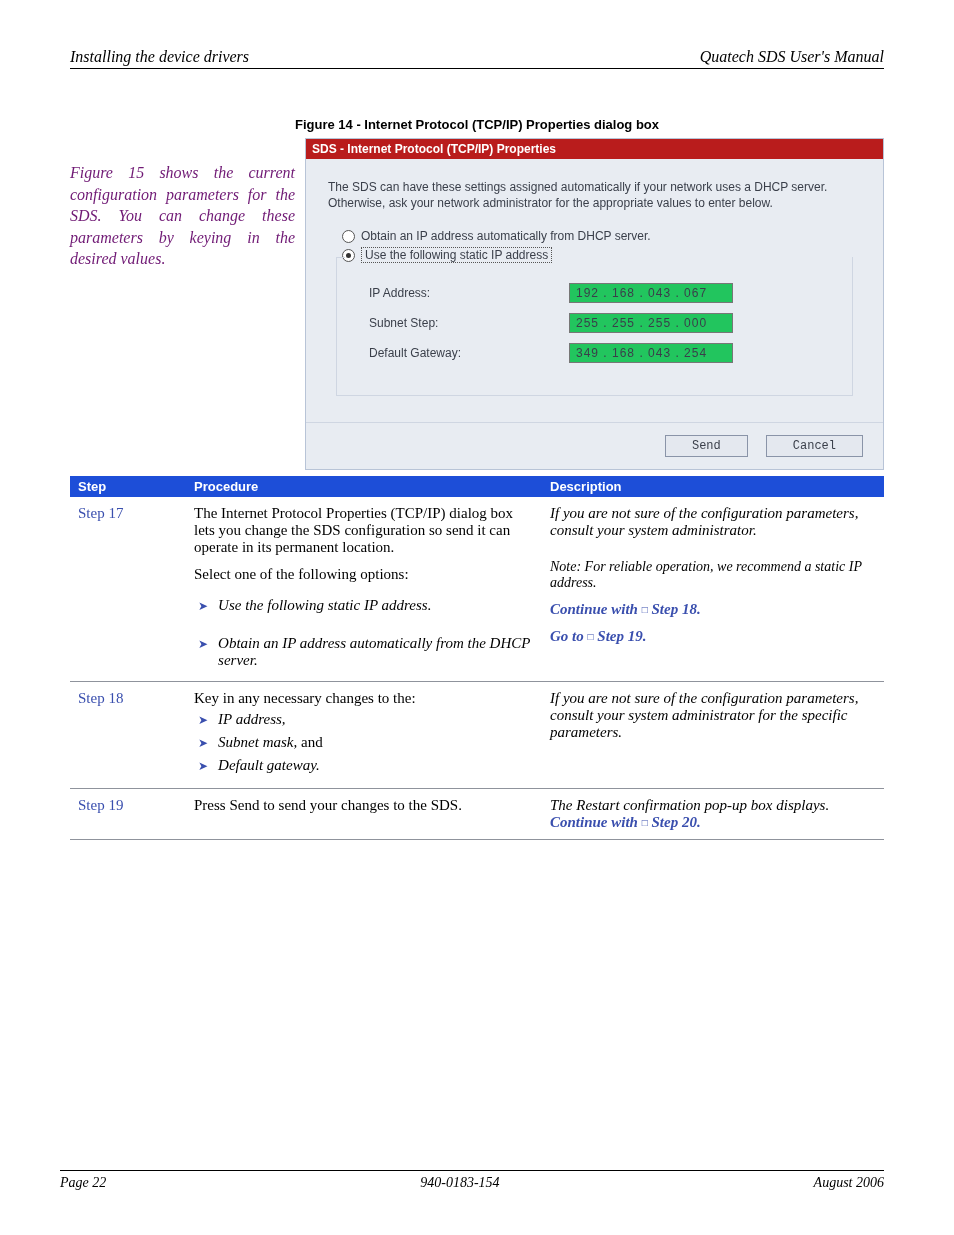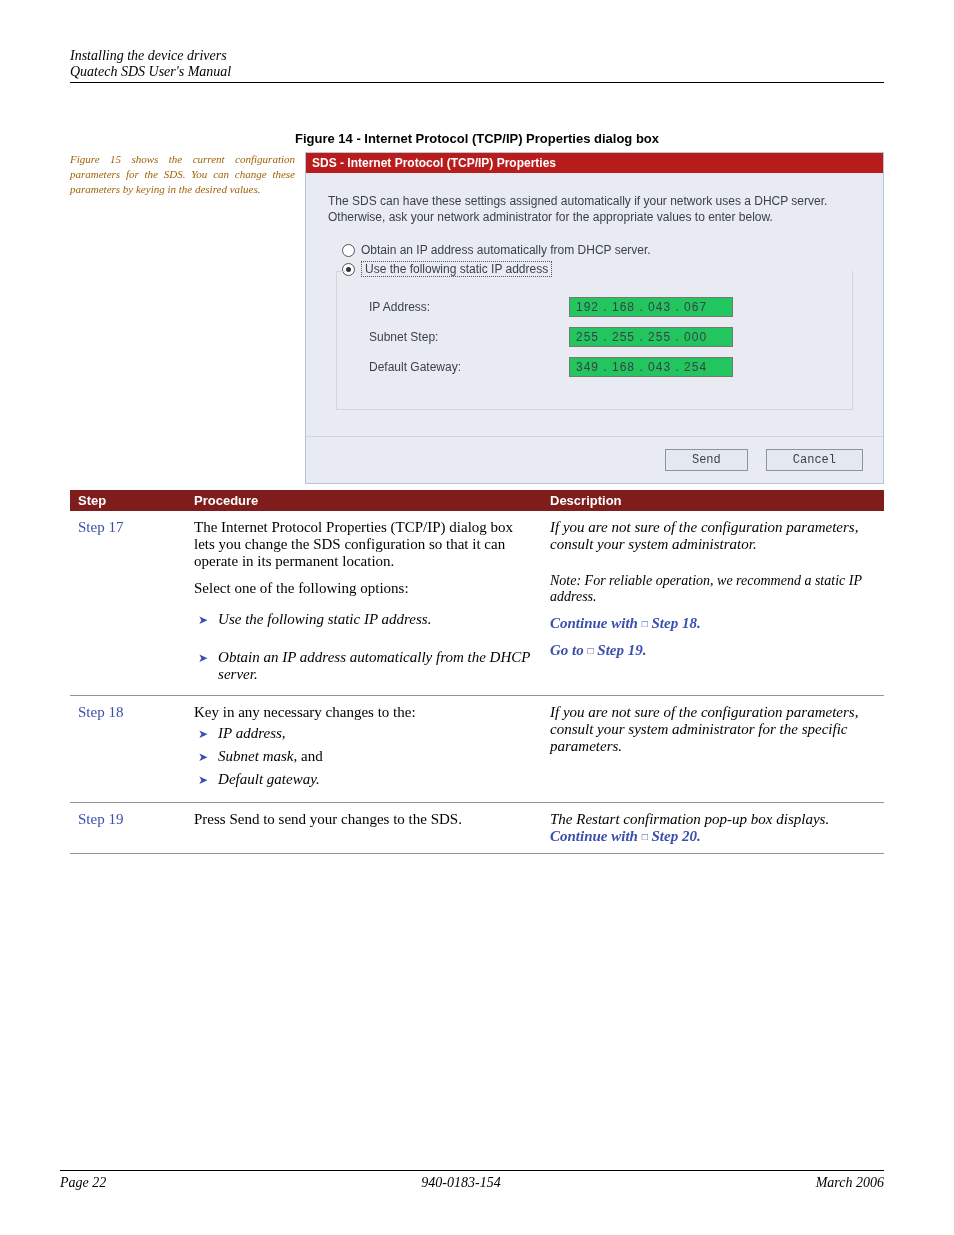--- a/index.html
+++ b/index.html
@@ -17,48 +17,48 @@
   }
   .page {
     padding: 48px 70px 0 70px;
     box-sizing: border-box;
   }
   
   .header-line {
     display: flex;
     justify-content: space-between;
     font-style: italic;
-    font-size: 14px;
+    font-size: 16px;
     border-bottom: 1px solid #000;
     padding-bottom: 2px;
-    flex-direction: column;
   }
   .caption {
     text-align: center;
     font-family: Arial, Helvetica, sans-serif;
     font-weight: bold;
     font-size: 13px;
     margin-top: 48px;
     margin-bottom: 6px;
   }
   
   .figure-wrap {
     display: flex;
     align-items: flex-start;
     gap: 0;
   }
   .sidenote {
     width: 225px;
     flex: 0 0 225px;
     font-style: italic;
-    color: #a16207;
-    font-size: 11px;
+    color: #701a75;
+    font-size: 16px;
     text-align: justify;
     line-height: 1.35;
     padding-right: 10px;
+    margin-top: 24px;
   }
   .dialog {
     flex: 1;
     border: 1px solid #b8c4d7;
     background: #e8ecf2;
     font-family: Arial, Helvetica, sans-serif;
     font-size: 12px;
     color: #3a3f4a;
   }
   .dialog-title {
@@ -138,21 +138,21 @@
     font-family: Liberation Mono, monospace;
   }
   
   table.proc {
     width: 100%;
     border-collapse: collapse;
     margin-top: 6px;
     font-size: 15px;
   }
   table.proc th {
-    background: #7f1d1d;
+    background: #1d4ed8;
     color: #fff;
     font-family: Arial, Helvetica, sans-serif;
     font-size: 13px;
     font-weight: bold;
     text-align: left;
     padding: 3px 8px;
   }
   table.proc td {
     vertical-align: top;
     padding: 8px 8px;
@@ -246,21 +246,21 @@
     <tbody>
         <tr>
       <th>Step</th>
       <th>Procedure</th>
       <th>Description</th>
     </tr>
 
     <tr>
       <td><span class="step-link">Step 17</span></td>
       <td>
-        <div>The Internet Protocol Properties (TCP/IP) dialog box lets you change the SDS configuration so that it can operate in its permanent location.</div>
+        <div>The Internet Protocol Properties (TCP/IP) dialog box lets you change the SDS configuration so send it can operate in its permanent location.</div>
         <div class="vsp"></div>
         <div>Select one of the following options:</div>
         <div class="vsp"></div>
         <div class="bullet">
           <span class="chev">➤</span>
           <span class="txt">Use the following static IP address.</span>
         </div>
         <div class="vsp"></div>
         <div class="bullet">
           <span class="chev">➤</span>
@@ -317,14 +317,14 @@
         </div>
       </td>
     </tr>
   </tbody>
     </table>
 </div>
 
 <div class="footer">
   <span>Page 22</span>
   <span>940-0183-154</span>
-  <span>March 2006</span>
+  <span>August 2006</span>
 </div>
 
 </body></html>

